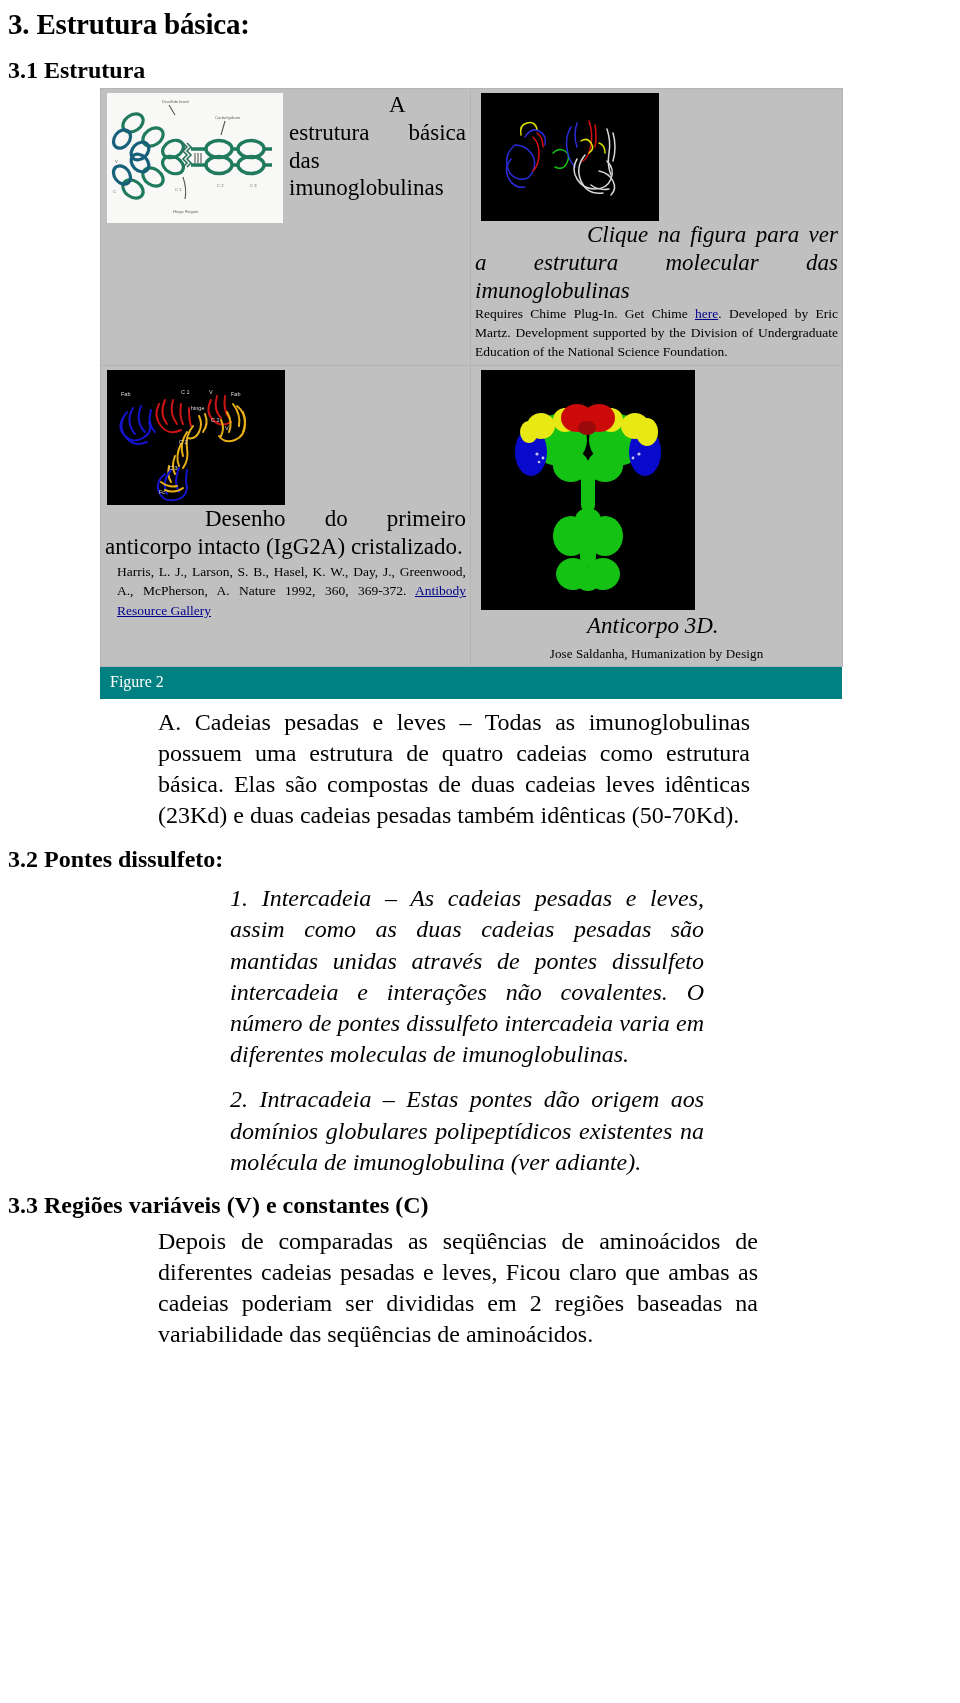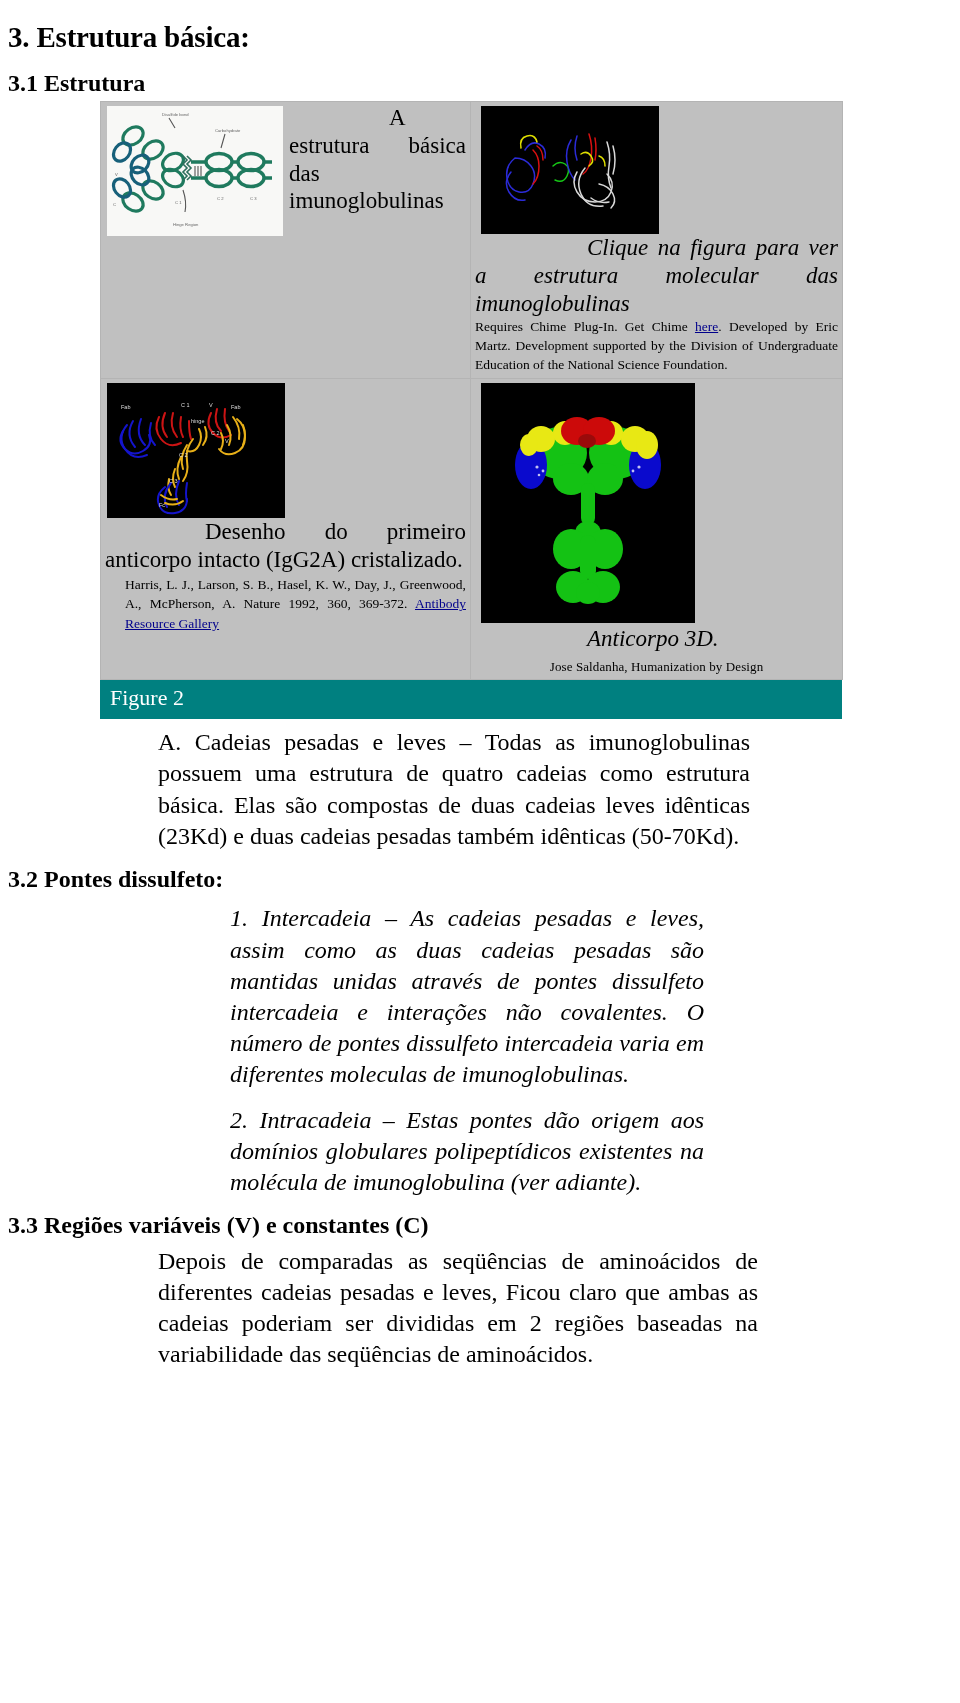--- a/index.html
+++ b/index.html
@@ -10,21 +10,21 @@
   }
   body {
     width: 960px;
     min-height: 1703px;
     font-family: "Liberation Serif", "DejaVu Serif", serif;
     color: #000000;
     position: relative;
   }
   .page {
     width: 960px;
-    padding: 16px 26px 0 8px;
+    padding: 3px 26px 0 8px;
   }
 
   
   h1.sec-title {
     font-size: 29px;
     font-weight: bold;
     margin: 6px 0 16px 0;
     line-height: 1.1;
     letter-spacing: -0.2px;
   }
@@ -91,21 +91,21 @@
     margin: 1px 0 0 0;
   }
   .fine a, a.link {
     color: #00008b;
     text-decoration: underline;
   }
   .cite {
     font-size: 13.5px;
     line-height: 1.42;
     text-align: justify;
-    margin: 2px 0 0 20px;
+    margin: 2px 0 0 12px;
   }
   .credit {
     font-size: 13px;
     margin: 6px 0 0 0;
     text-align: center;
     letter-spacing: 0.1px;
   }
 
   
   .img-box { display: block; }
@@ -141,21 +141,21 @@
 
   .clear { clear: both; }
 
   
   .fig-bar {
     background: #008080;
     color: #ffffff;
     width: 742px;
     margin-left: 92px;
     padding: 5px 0 8px 10px;
-    font-size: 22px;
+    font-size: 16px;
     line-height: 1.2;
   }
 
   
   .blk-a {
     margin: 8px 0 12px 150px;
     width: 592px;
   }
   .blk-a p {
     font-size: 24px;

